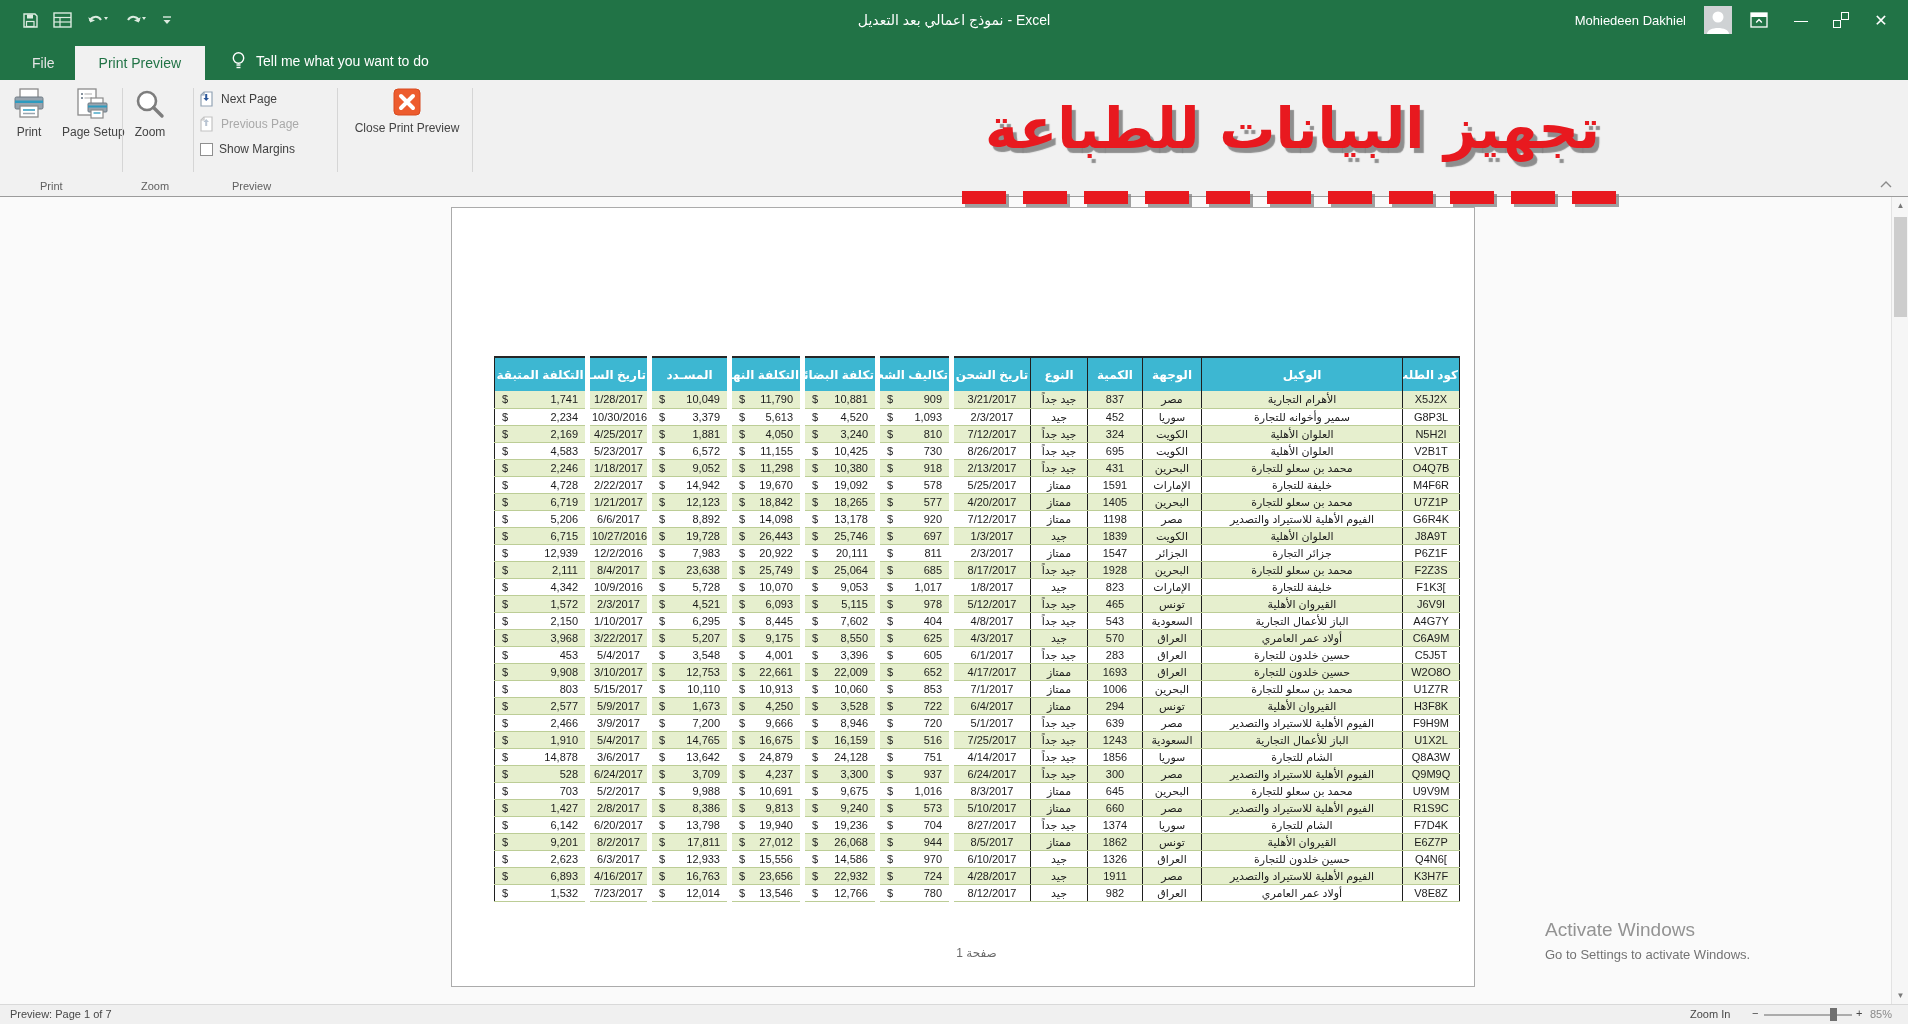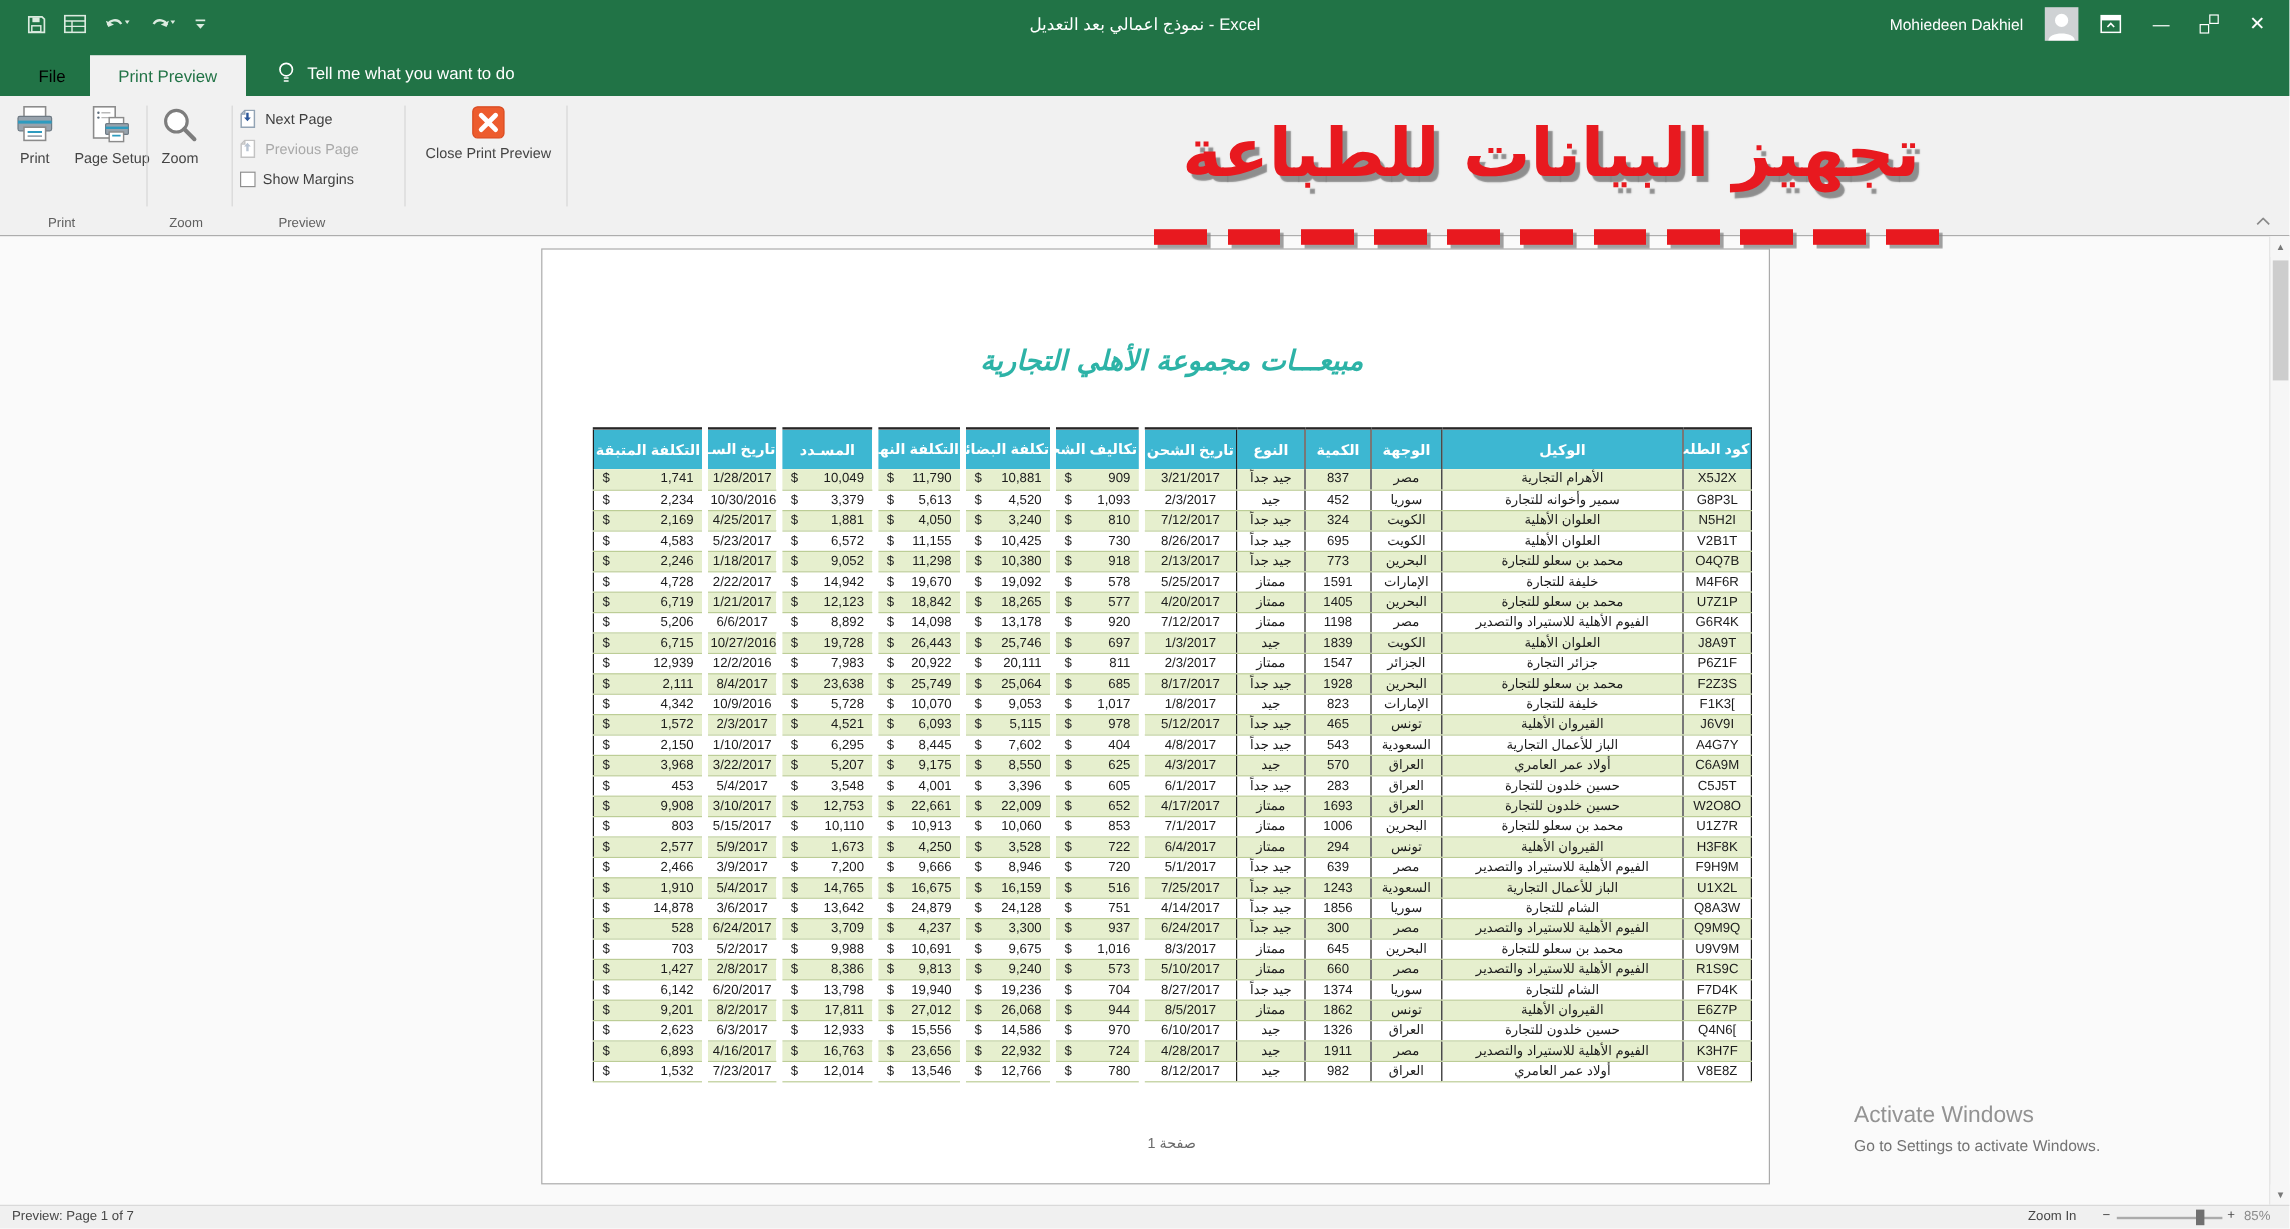--- a/index.html
+++ b/index.html
@@ -15,21 +15,21 @@
   .tb-right { position:absolute; right:0; top:0; height:40px; display:flex; align-items:center; gap:18px; padding-right:16px; }
   .tb-user { color:#fff; font-size:13px; }
   .avatar { width:28px; height:28px; background:#cfd2d4; display:flex; align-items:flex-end; justify-content:center; overflow:hidden; }
   .winbtn { color:#fff; font-size:14px; width:22px; text-align:center; }
   .restore-box { position:relative; width:11px; height:11px; }
   .restore-box .b1 { position:absolute; right:0; top:0; width:8px; height:8px; border:1px solid #fff; }
   .restore-box .b2 { position:absolute; left:0; bottom:0; width:8px; height:8px; border:1px solid #fff; background:#217346; }
 
   
   .tabrow { height:40px; background:#217346; display:flex; align-items:flex-end; }
-  .tab { padding:9px 20px; font-size:14px; color:#000000; }
+  .tab { padding:9px 20px; font-size:14px; color:#e5e5e5; }
   .tab.file { margin-left:12px; }
   .tab.active { background:#f1f1f1; color:#217346; padding:9px 24px; }
   .tellme { display:flex; align-items:center; gap:10px; margin-left:26px; padding-bottom:9px; color:#fff; font-size:14px; }
 
   
   .ribbon { position:relative; height:117px; background:#f1f1f1; border-bottom:1px solid #9c9c9c; }
   .rbig { position:absolute; top:8px; display:flex; flex-direction:column; align-items:center; gap:5px; font-size:12px; color:#444; text-align:center; line-height:14px; }
   .rdiv { position:absolute; top:8px; bottom:24px; width:1px; background:#d6d6d6; }
   .grp { position:absolute; bottom:4px; font-size:11px; color:#606060; }
   .smallcol { position:absolute; left:200px; top:10px; display:flex; flex-direction:column; gap:7px; font-size:12px; color:#3f3f3f; }
@@ -252,21 +252,20 @@
           <path d="M1 6 L6 1 L11 6" fill="none" stroke="#8a8a8a" stroke-width="1.4"></path>
         </svg>
     </span>
   </div>
 
   <div class="banner">تجهيز البيانات للطباعة</div>
   <div class="banner-dashes"></div>
 
   <div class="preview">
     <div class="page">
-      <div class="sheet-title">مبيعـــات مجموعة الأهلي التجارية</div>
       <table class="sheet">
         <thead>
             <tr>
               <th class="c0" dir="rtl">التكلفة المتبقة</th>
               <th class="c1 g" dir="rtl">تاريخ السـداد</th>
               <th class="c2 g" dir="rtl">المسـدد</th>
               <th class="c3 g" dir="rtl">التكلفة النهائية</th>
               <th class="c4 g" dir="rtl">تكلفة البضائع</th>
               <th class="c5 g" dir="rtl">تكاليف الشحن</th>
               <th class="c6 g" dir="rtl">تاريخ الشحن</th>
@@ -461,21 +460,21 @@
                 </div>
               </td>
               <td class="c5 g money">
                 <div class="mwrap">
                   <span>$</span>
                   <span>918</span>
                 </div>
               </td>
               <td class="c6 g">2/13/2017</td>
               <td class="c7 d" dir="rtl">جيد جداً</td>
-              <td class="c8 d">773</td>
+              <td class="c8 d">431</td>
               <td class="c9 d" dir="rtl">البحرين</td>
               <td class="c10 d" dir="rtl">محمد بن سعلو للتجارة</td>
               <td class="c11 d">O4Q7B</td>
             </tr>
             <tr>
               <td class="c0 money">
                 <div class="mwrap">
                   <span>$</span>
                   <span>4,728</span>
                 </div>

